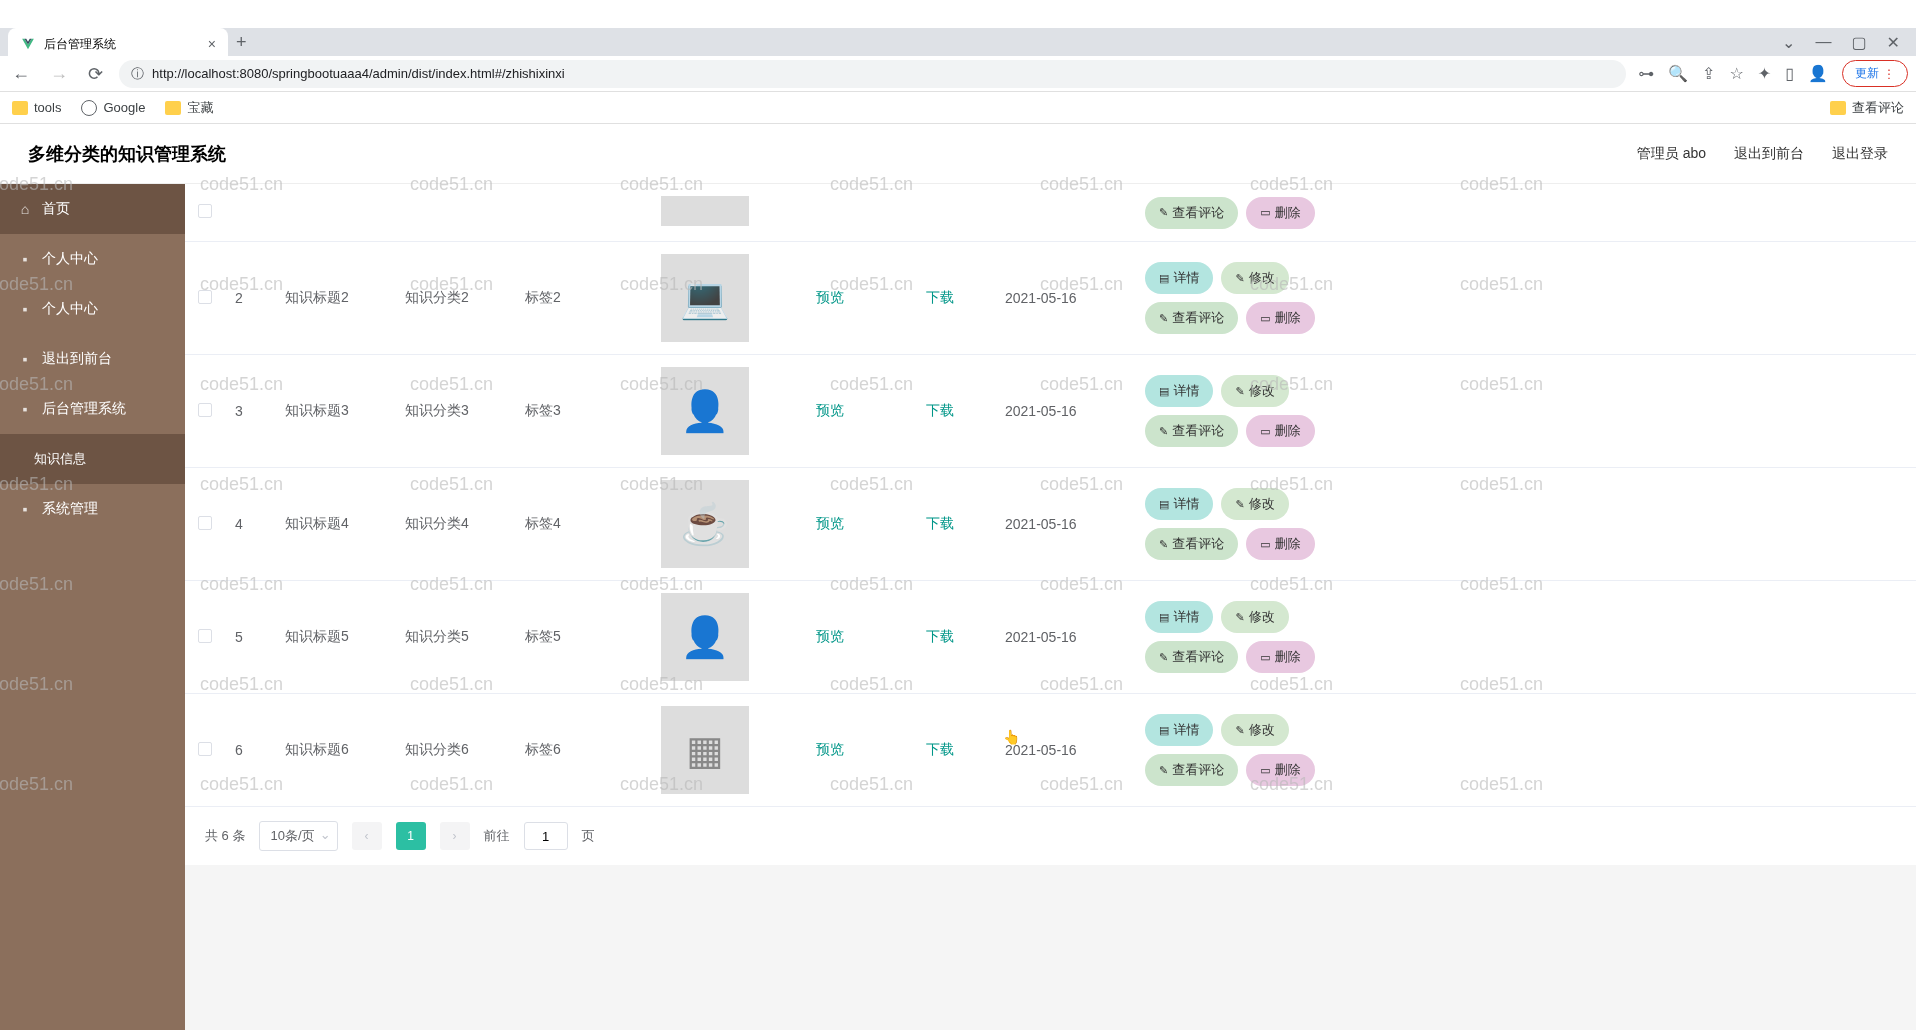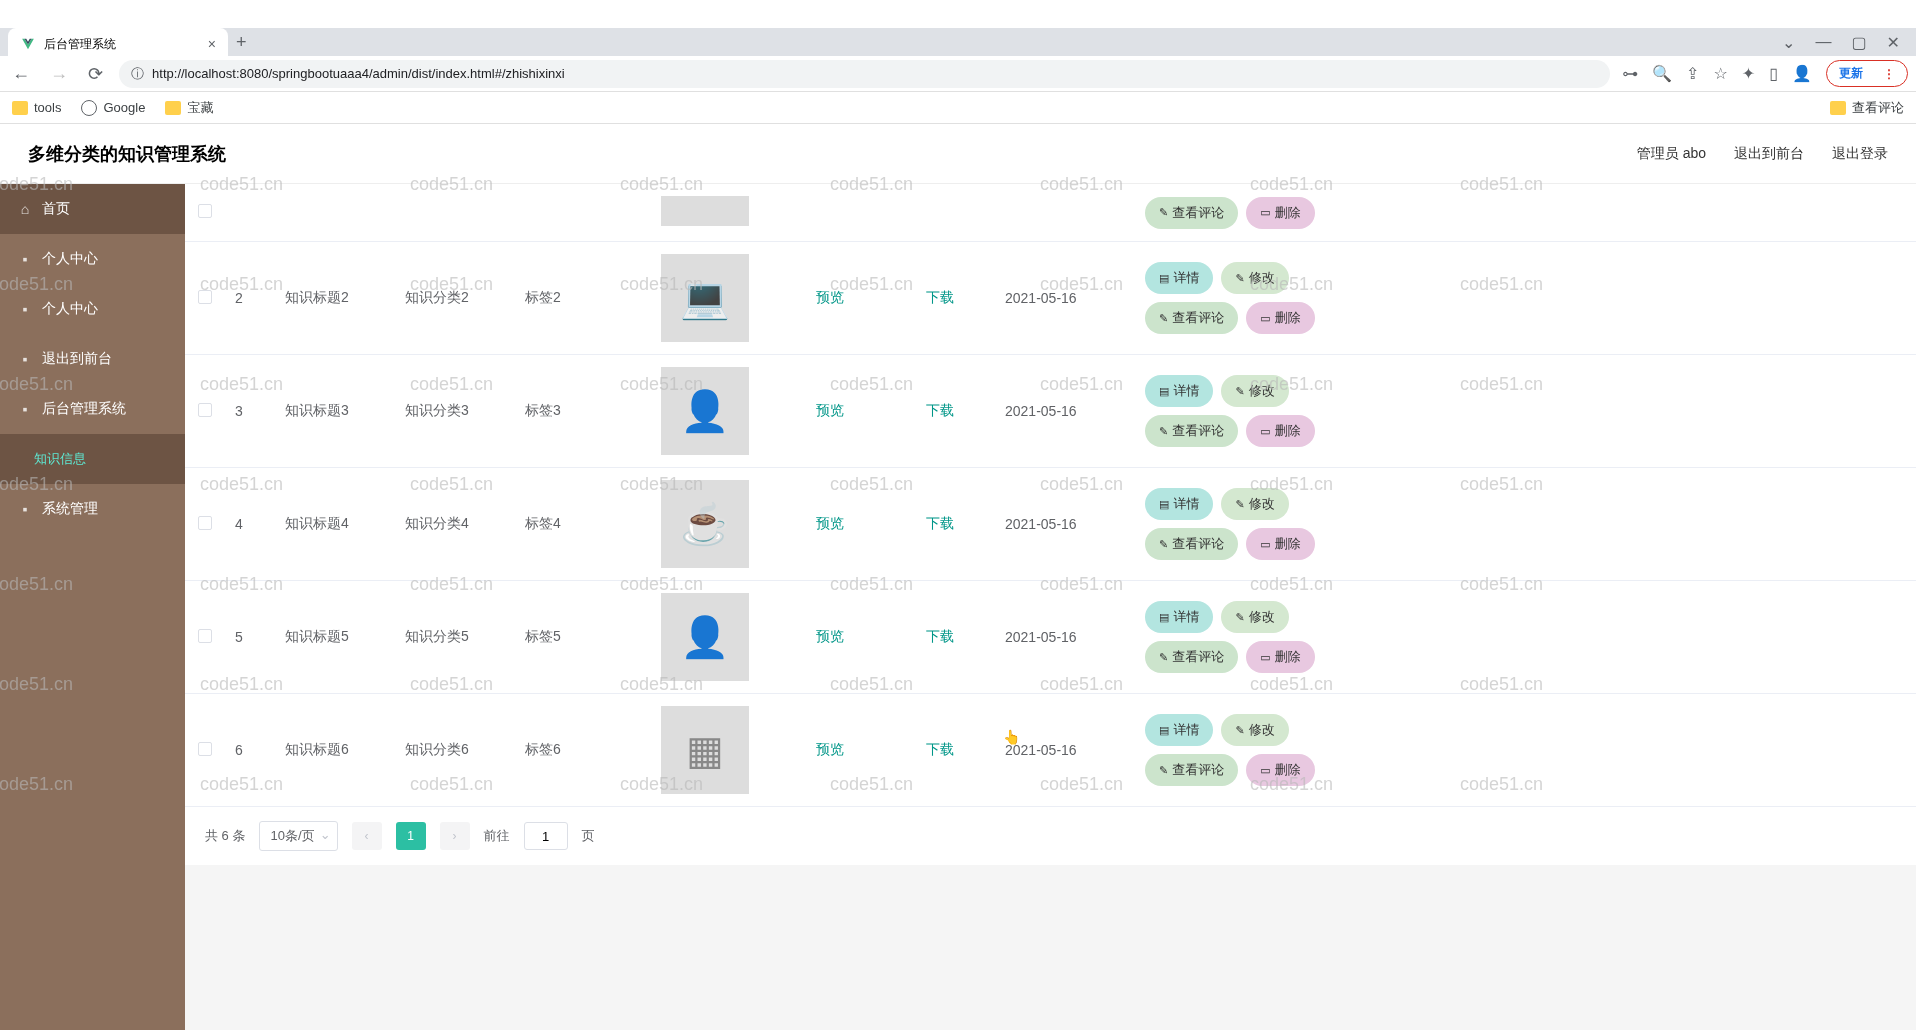--- a/index.html
+++ b/index.html
@@ -12,42 +12,42 @@
     .tab-close { margin-left: auto; color: #5f6368; cursor: pointer; font-size: 14px; }
     .new-tab { margin-left: 8px; color: #5f6368; font-size: 18px; cursor: pointer; }
     .win-controls { margin-left: auto; display: flex; gap: 20px; color: #5f6368; padding-right: 8px; }
 
     .browser-toolbar { height: 36px; background: #fff; display: flex; align-items: center; padding: 0 8px; gap: 12px; border-bottom: 1px solid #e0e0e0; }
     .nav-btn { color: #5f6368; font-size: 18px; cursor: pointer; padding: 4px; }
     .nav-btn.disabled { color: #bdbdbd; }
     .url-bar { flex: 1; display: flex; align-items: center; height: 28px; background: #f1f3f4; border-radius: 14px; padding: 0 12px; font-size: 13px; color: #202124; gap: 8px; }
     .url-info { color: #5f6368; }
     .toolbar-right { display: flex; align-items: center; gap: 14px; color: #5f6368; }
-    .update-btn { border: 1px solid #d93025; color: #1a73e8; border-radius: 16px; padding: 4px 12px; font-size: 12px; display: flex; align-items: center; gap: 20px; font-weight: bold; }
+    .update-btn { border: 1px solid #d93025; color: #1a73e8; border-radius: 16px; padding: 4px 12px; font-size: 12px; display: flex; align-items: center; gap: 4px; }
     .update-btn .dots { color: #d93025; }
 
     .bookmarks-bar { height: 32px; background: #fff; display: flex; align-items: center; padding: 0 12px; gap: 20px; font-size: 13px; color: #3c4043; border-bottom: 1px solid #e0e0e0; }
     .bookmark { display: flex; align-items: center; gap: 6px; cursor: pointer; }
     .bookmark-folder { width: 16px; height: 14px; background: #ffd04c; border-radius: 2px; display: inline-block; }
     .globe-icon { width: 16px; height: 16px; border: 1.5px solid #5f6368; border-radius: 50%; display: inline-block; position: relative; }
     .bookmarks-right { margin-left: auto; }
 
     
     .app-header { height: 60px; background: #fff; display: flex; align-items: center; padding: 0 28px; font-size: 18px; font-weight: bold; border-bottom: 1px solid #eee; }
     .header-right { margin-left: auto; display: flex; gap: 28px; font-size: 14px; font-weight: normal; color: #333; }
     .header-right span { cursor: pointer; }
 
     
     .app-body { display: flex; height: calc(100vh - 164px); position: relative; }
 
     
     .sidebar { width: 185px; background: #8b6f5c; color: #fff; font-size: 14px; overflow-y: auto; }
     .menu-item { height: 50px; display: flex; align-items: center; padding: 0 18px; gap: 10px; cursor: pointer; }
     .menu-item.active { background: #6d5444; }
-    .menu-item.sub { padding-left: 34px; color: #5eead4; font-size: 13px; background: #6d5444; }
+    .menu-item.sub { padding-left: 34px; color: #ffffff; font-size: 13px; background: #6d5444; }
     .menu-icon { width: 14px; height: 14px; opacity: 0.8; display: inline-flex; align-items: center; justify-content: center; }
 
     
     .main { flex: 1; background: #f5f5f5; overflow-y: auto; padding: 0; position: relative; }
     .table-wrap { background: #fff; margin: 0; }
     table { width: 100%; border-collapse: collapse; }
     tr { border-bottom: 1px solid #ebeef5; }
     td { padding: 12px 10px; font-size: 14px; color: #606266; text-align: left; vertical-align: middle; }
     td.center { text-align: center; }
     .checkbox { width: 14px; height: 14px; border: 1px solid #dcdfe6; border-radius: 2px; display: inline-block; }

